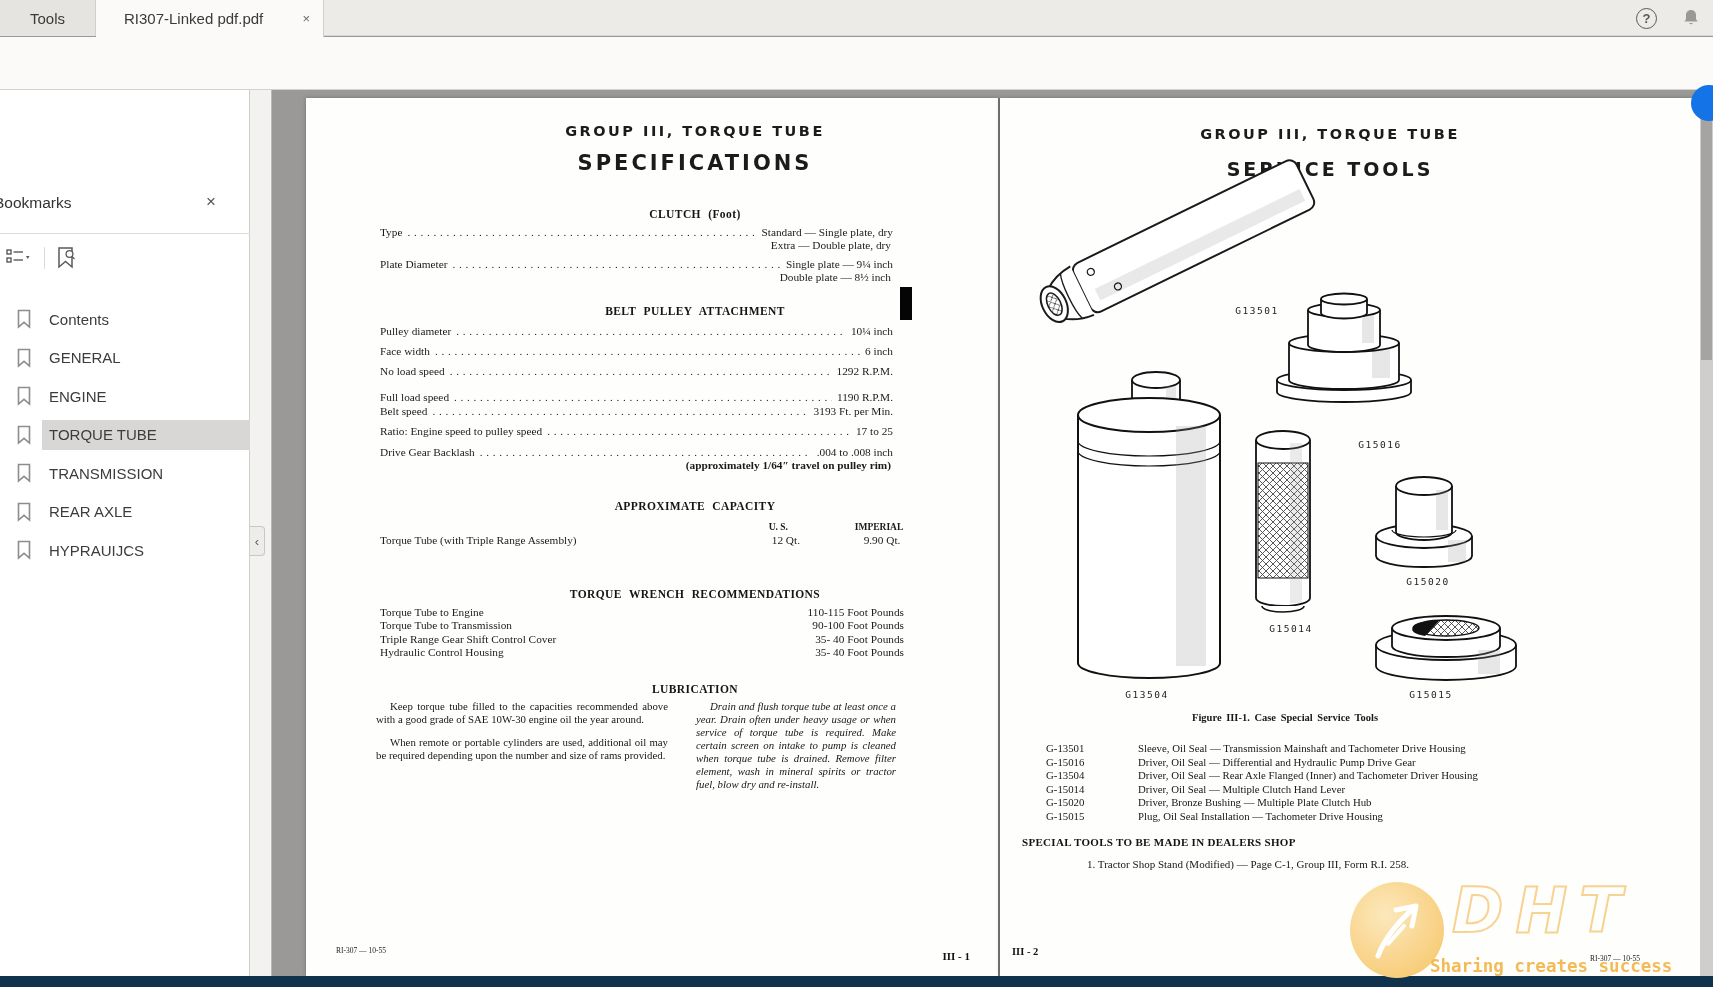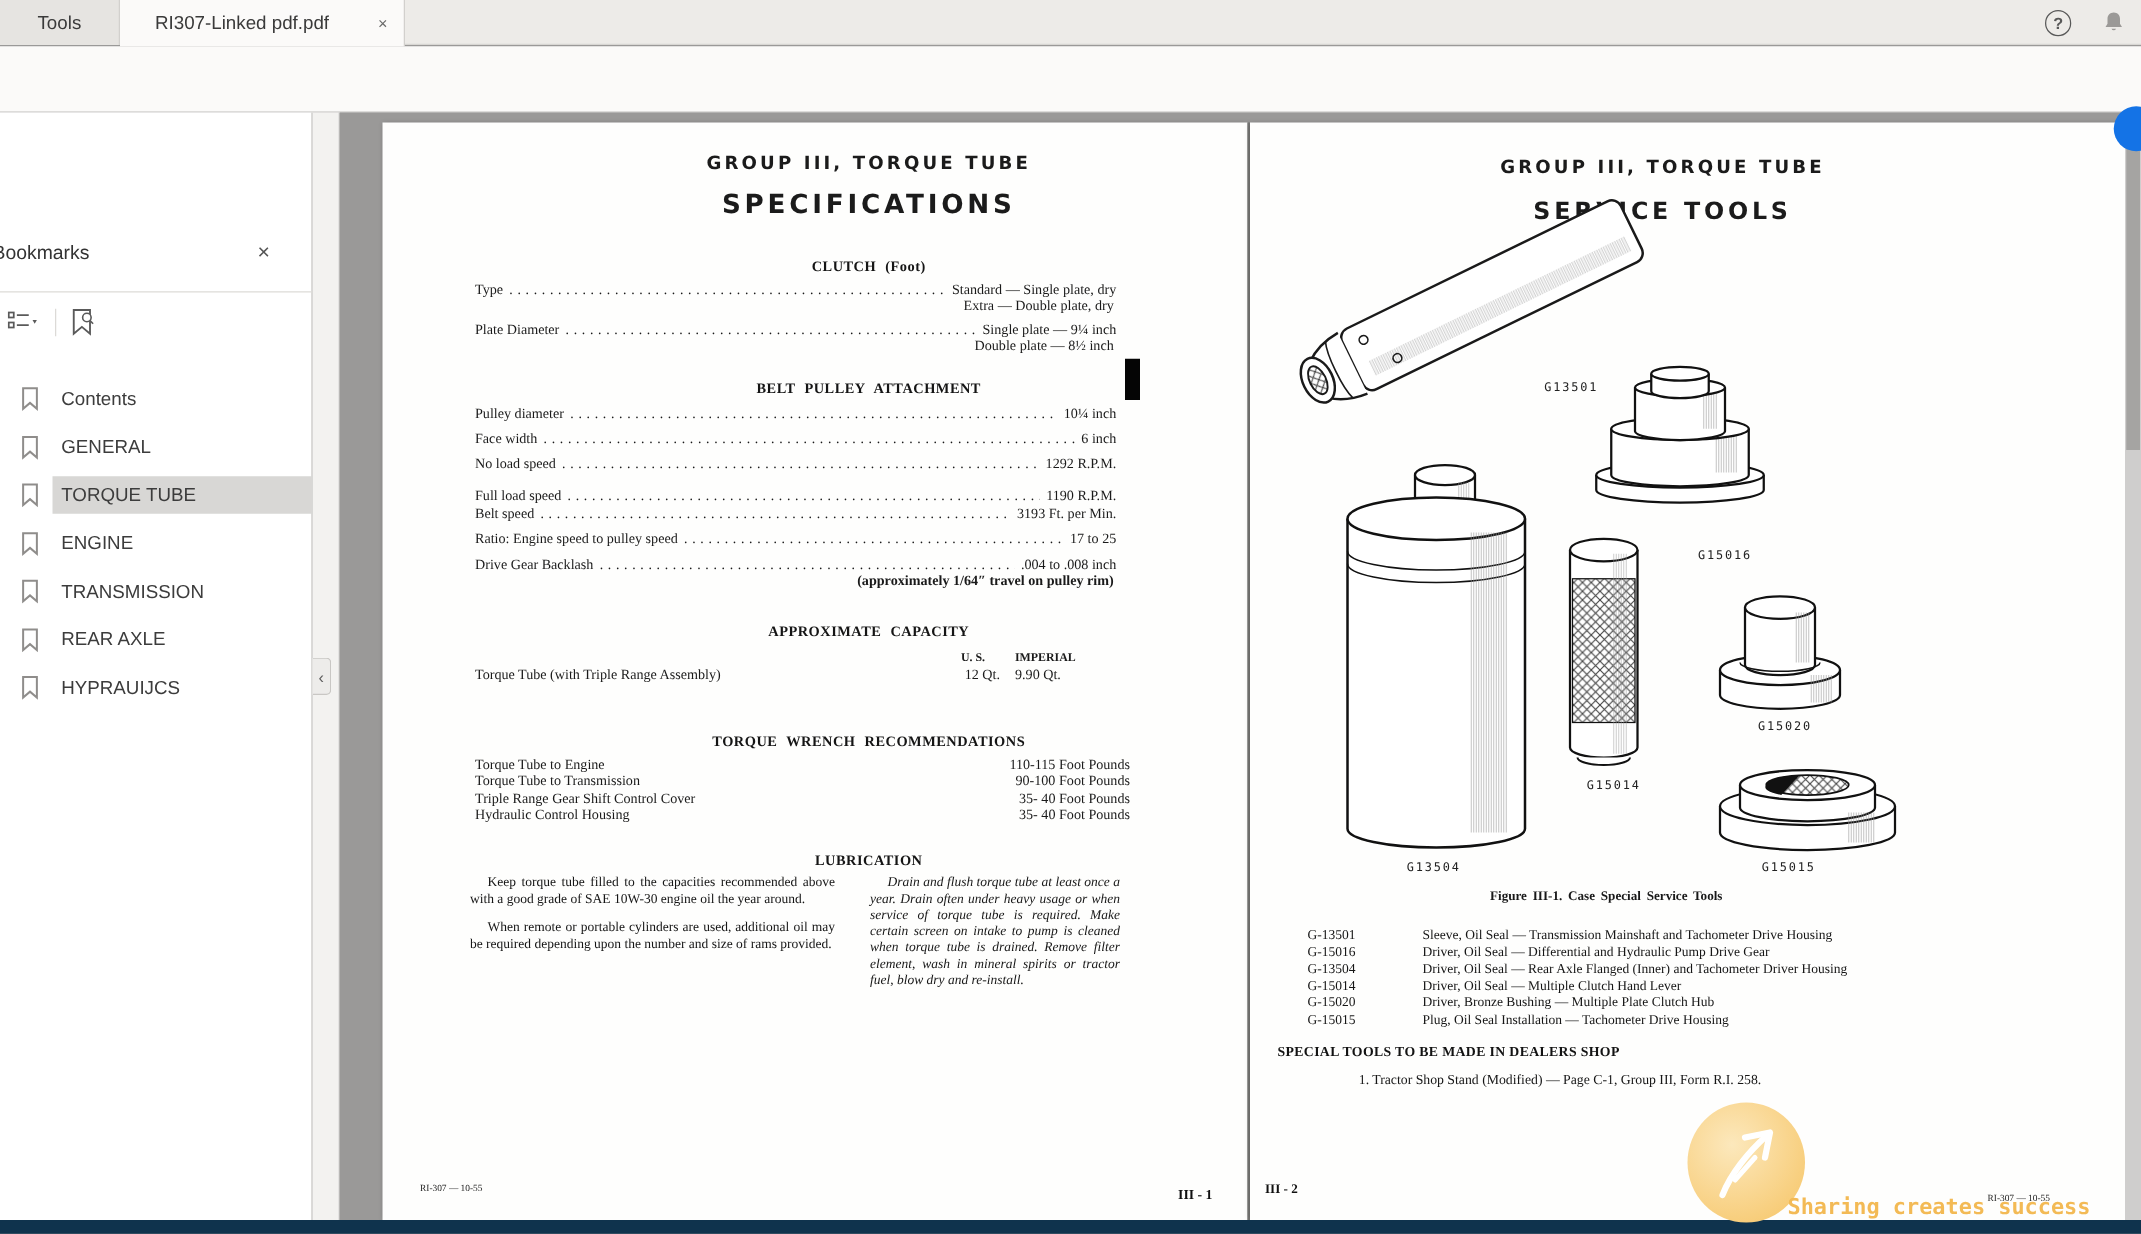--- a/index.html
+++ b/index.html
@@ -50,21 +50,21 @@
   .lp-headings { position:absolute; left:86px; width:606px; }
   .sec-h { position:absolute; left:86px; width:606px; text-align:center; font-family:"Liberation Serif",serif; font-weight:bold; font-size:11.5px; letter-spacing:.4px; word-spacing:4px; color:#151515; }
   .leaders { position:absolute; left:74px; top:0; width:513px; height:878px; }
   .sr { position:absolute; left:0; right:0; display:flex; align-items:baseline; font-family:"Liberation Serif",serif; font-size:11.3px; color:#1a1a1a; white-space:nowrap; }
   .sr .dots { flex:1; overflow:hidden; margin:0 5px; color:#1a1a1a; }
   .sr .dots::after { content:". . . . . . . . . . . . . . . . . . . . . . . . . . . . . . . . . . . . . . . . . . . . . . . . . . . . . . . . . . . . . . . . . . . . . . . . . . . . . . . . . . . . . . . . . . . . . . . . . . . . "; font-size:11px; letter-spacing:.5px; }
   .sr2 { position:absolute; right:2px; text-align:right; font-family:"Liberation Serif",serif; font-size:11.3px; color:#1a1a1a; white-space:nowrap; }
   .capblock { position:absolute; left:74px; width:576px; font-family:"Liberation Serif",serif; font-size:11.3px; color:#1a1a1a; }
   .caprow { display:grid; grid-template-columns:332px 100px 144px; line-height:12.6px; }
   .caprow .c2 { text-align:right; padding-right:12px; }
-  .caprow .c3 { text-align:left; padding-right:4px; }
+  .caprow .c3 { text-align:center; padding-right:4px; }
   .caphead { font-weight:bold; font-size:9.5px; }
   .tqblock { position:absolute; left:74px; width:524px; font-family:"Liberation Serif",serif; font-size:11.3px; color:#1a1a1a; }
   .tqrow { display:flex; line-height:13.4px; }
   .tqrow .sp { flex:1; }
   .lubcol { position:absolute; font-family:"Liberation Serif",serif; font-size:10.8px; line-height:13px; text-align:justify; color:#161616; }
   .lubcol p { text-indent:14px; }
   .lubcol p + p { margin-top:10px; }
   .pfoot-sm { position:absolute; font-family:"Liberation Serif",serif; font-size:7.5px; color:#222; white-space:nowrap; }
   .pfoot-lg { position:absolute; font-family:"Liberation Serif",serif; font-weight:bold; font-size:11px; color:#111; white-space:nowrap; }
   .tool-label { position:absolute; width:72px; text-align:center; font-family:"DejaVu Sans Mono",monospace; font-size:9.5px; letter-spacing:1.5px; color:#222; }
@@ -205,34 +205,34 @@
         </div>
     </div>
     <div class="bm-item">
       <svg class="icon" width="16" height="20" viewBox="0 0 16 20">
           <path d="M2.5 1.5 H13.5 V18 L8 13.3 L2.5 18 Z" fill="none" stroke="#8f8d8b" stroke-width="1.6"></path>
         </svg>
       <div class="bm-hl">
           <span>GENERAL</span>
         </div>
     </div>
+    <div class="bm-item">
+      <svg class="icon" width="16" height="20" viewBox="0 0 16 20">
+          <path d="M2.5 1.5 H13.5 V18 L8 13.3 L2.5 18 Z" fill="none" stroke="#8f8d8b" stroke-width="1.6"></path>
+        </svg>
+      <div class="bm-hl">
+          <span>ENGINE</span>
+        </div>
+    </div>
     <div class="bm-item selected">
       <svg class="icon" width="16" height="20" viewBox="0 0 16 20">
           <path d="M2.5 1.5 H13.5 V18 L8 13.3 L2.5 18 Z" fill="none" stroke="#8f8d8b" stroke-width="1.6"></path>
         </svg>
       <div class="bm-hl">
           <span>TORQUE TUBE</span>
-        </div>
-    </div>
-    <div class="bm-item">
-      <svg class="icon" width="16" height="20" viewBox="0 0 16 20">
-          <path d="M2.5 1.5 H13.5 V18 L8 13.3 L2.5 18 Z" fill="none" stroke="#8f8d8b" stroke-width="1.6"></path>
-        </svg>
-      <div class="bm-hl">
-          <span>ENGINE</span>
         </div>
     </div>
     <div class="bm-item">
       <svg class="icon" width="16" height="20" viewBox="0 0 16 20">
           <path d="M2.5 1.5 H13.5 V18 L8 13.3 L2.5 18 Z" fill="none" stroke="#8f8d8b" stroke-width="1.6"></path>
         </svg>
       <div class="bm-hl">
           <span>TRANSMISSION</span>
         </div>
     </div>
@@ -500,20 +500,21 @@
     <div class="pfoot-sm" style="left:590px; top:856px;">RI-307 — 10-55</div>
   </div>
 
   <div class="wm-circle">
     <svg class="icon" width="94" height="96" viewBox="0 0 94 96">
         <path d="M28,74 C34,58 48,40 64,26" fill="none" stroke="#ffffff" stroke-width="5" stroke-linecap="round"></path>
         <path d="M46,28 L66,24 L62,44" fill="none" stroke="#ffffff" stroke-width="5" stroke-linecap="round" stroke-linejoin="round"></path>
         <path d="M38,62 L54,44" fill="none" stroke="#ffffff" stroke-width="4" stroke-linecap="round"></path>
       </svg>
   </div>
+  <div class="wm-brand">DHT</div>
   <div class="wm-tag">Sharing creates success</div>
 
   <div class="scrollbar">
       <div class="scroll-thumb"></div>
     </div>
 </div>
 
 <div class="black-marker"></div>
 <div class="bottombar"></div>
 

